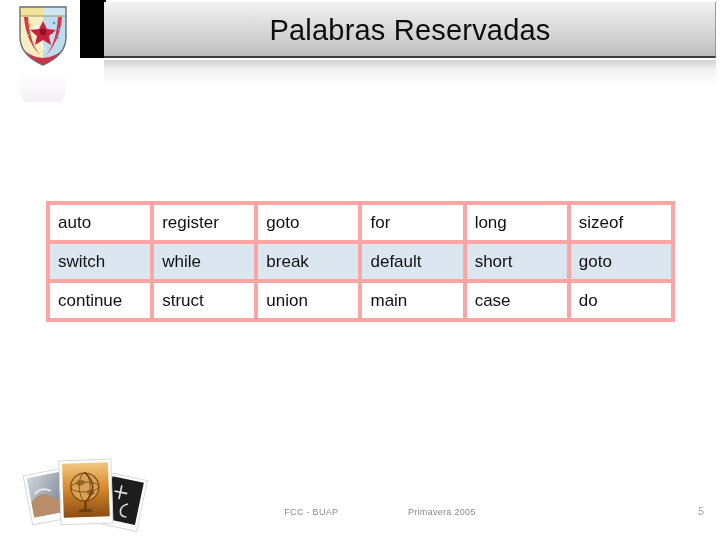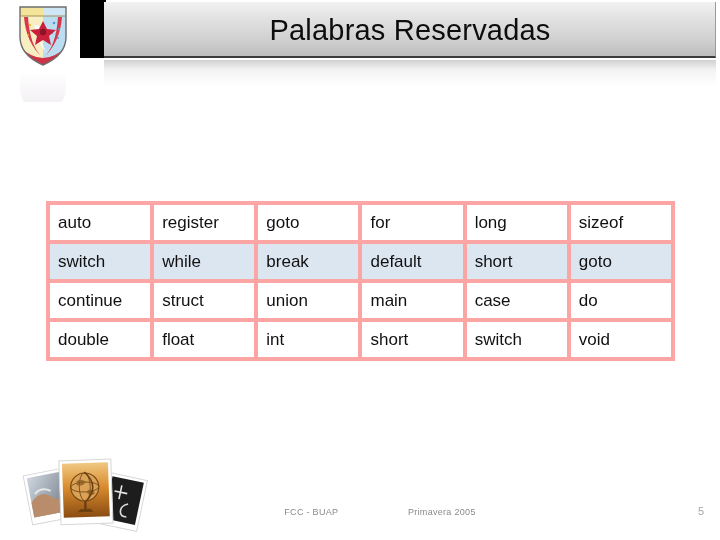--- a/index.html
+++ b/index.html
@@ -243,28 +243,20 @@
         <td>goto</td>
       </tr>
       <tr>
         <td>continue</td>
         <td>struct</td>
         <td>union</td>
         <td>main</td>
         <td>case</td>
         <td>do</td>
       </tr>
-      <tr>
-        <td>double</td>
-        <td>float</td>
-        <td>int</td>
-        <td>short</td>
-        <td>switch</td>
-        <td>void</td>
-      </tr>
     </tbody>
   </table>
 
   <div id="footer-left-art">
     <svg viewBox="0 0 130 90" width="130" height="90" xmlns="http://www.w3.org/2000/svg">
       <defs>
         <linearGradient id="globeBg" x1="0" y1="0" x2="0" y2="1">
           <stop offset="0%" stop-color="#f0c882"></stop>
           <stop offset="45%" stop-color="#d98b2e"></stop>
           <stop offset="100%" stop-color="#8a4d12"></stop>

